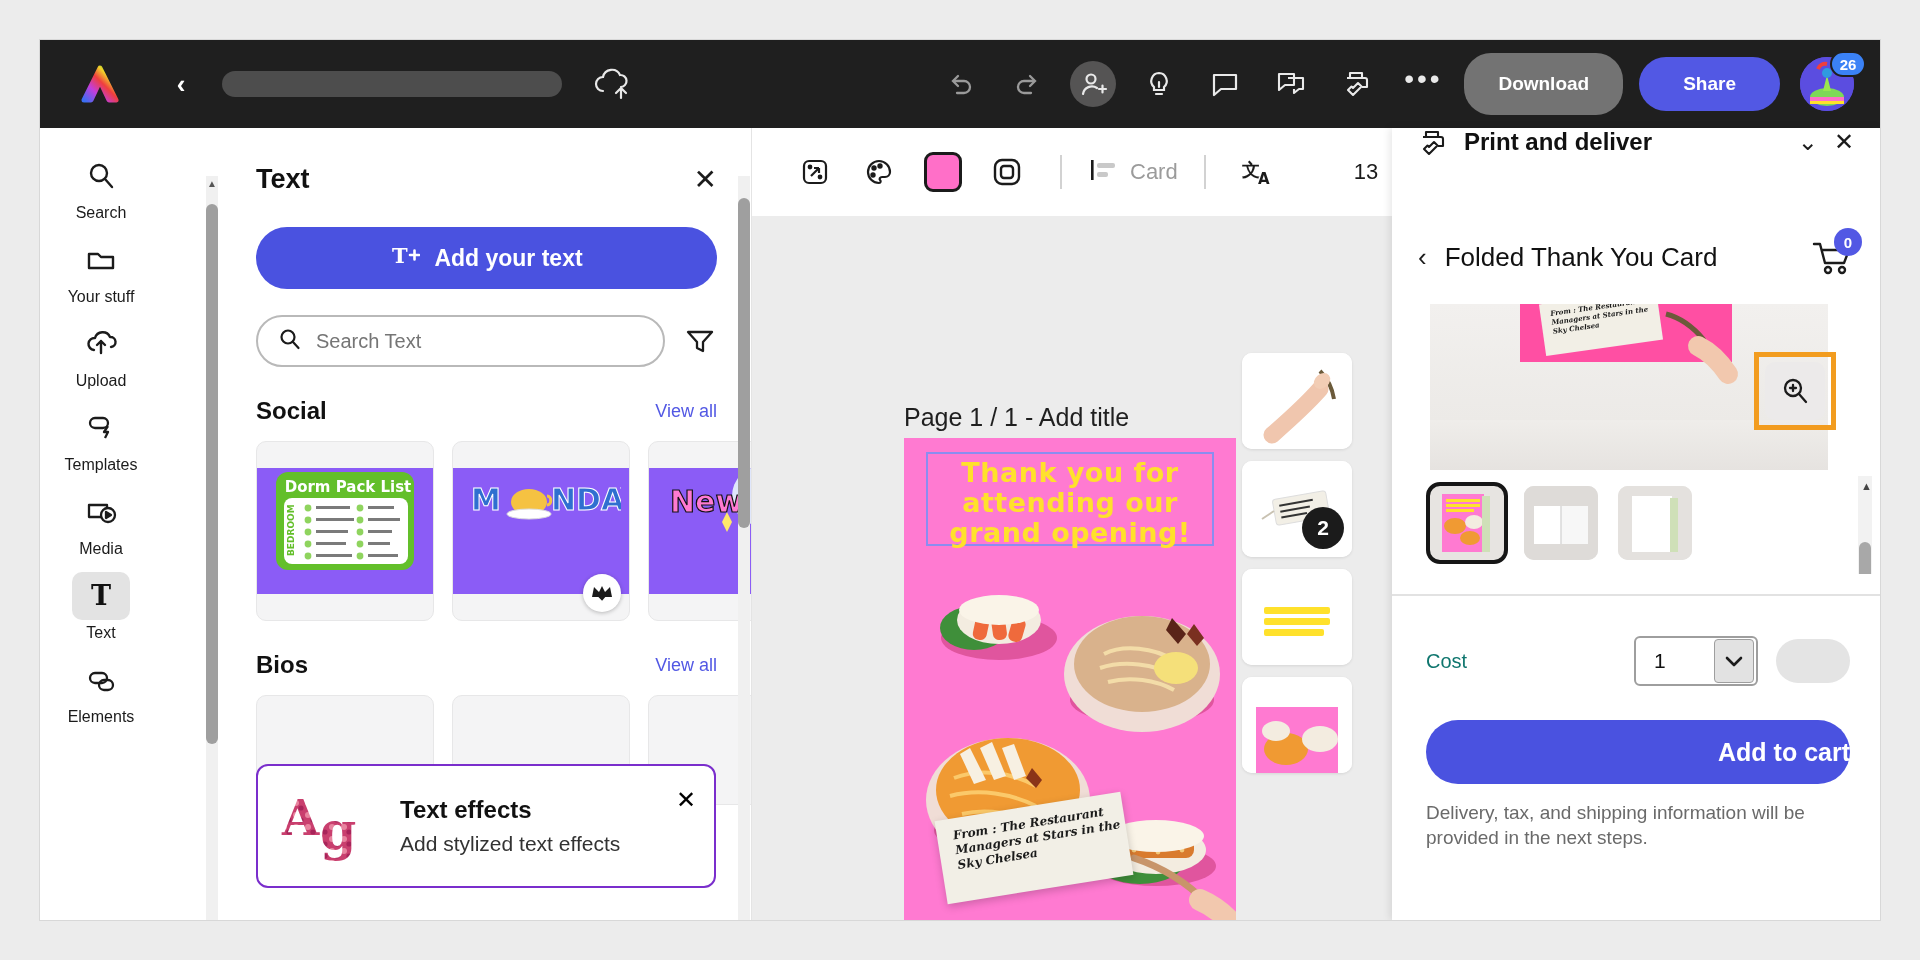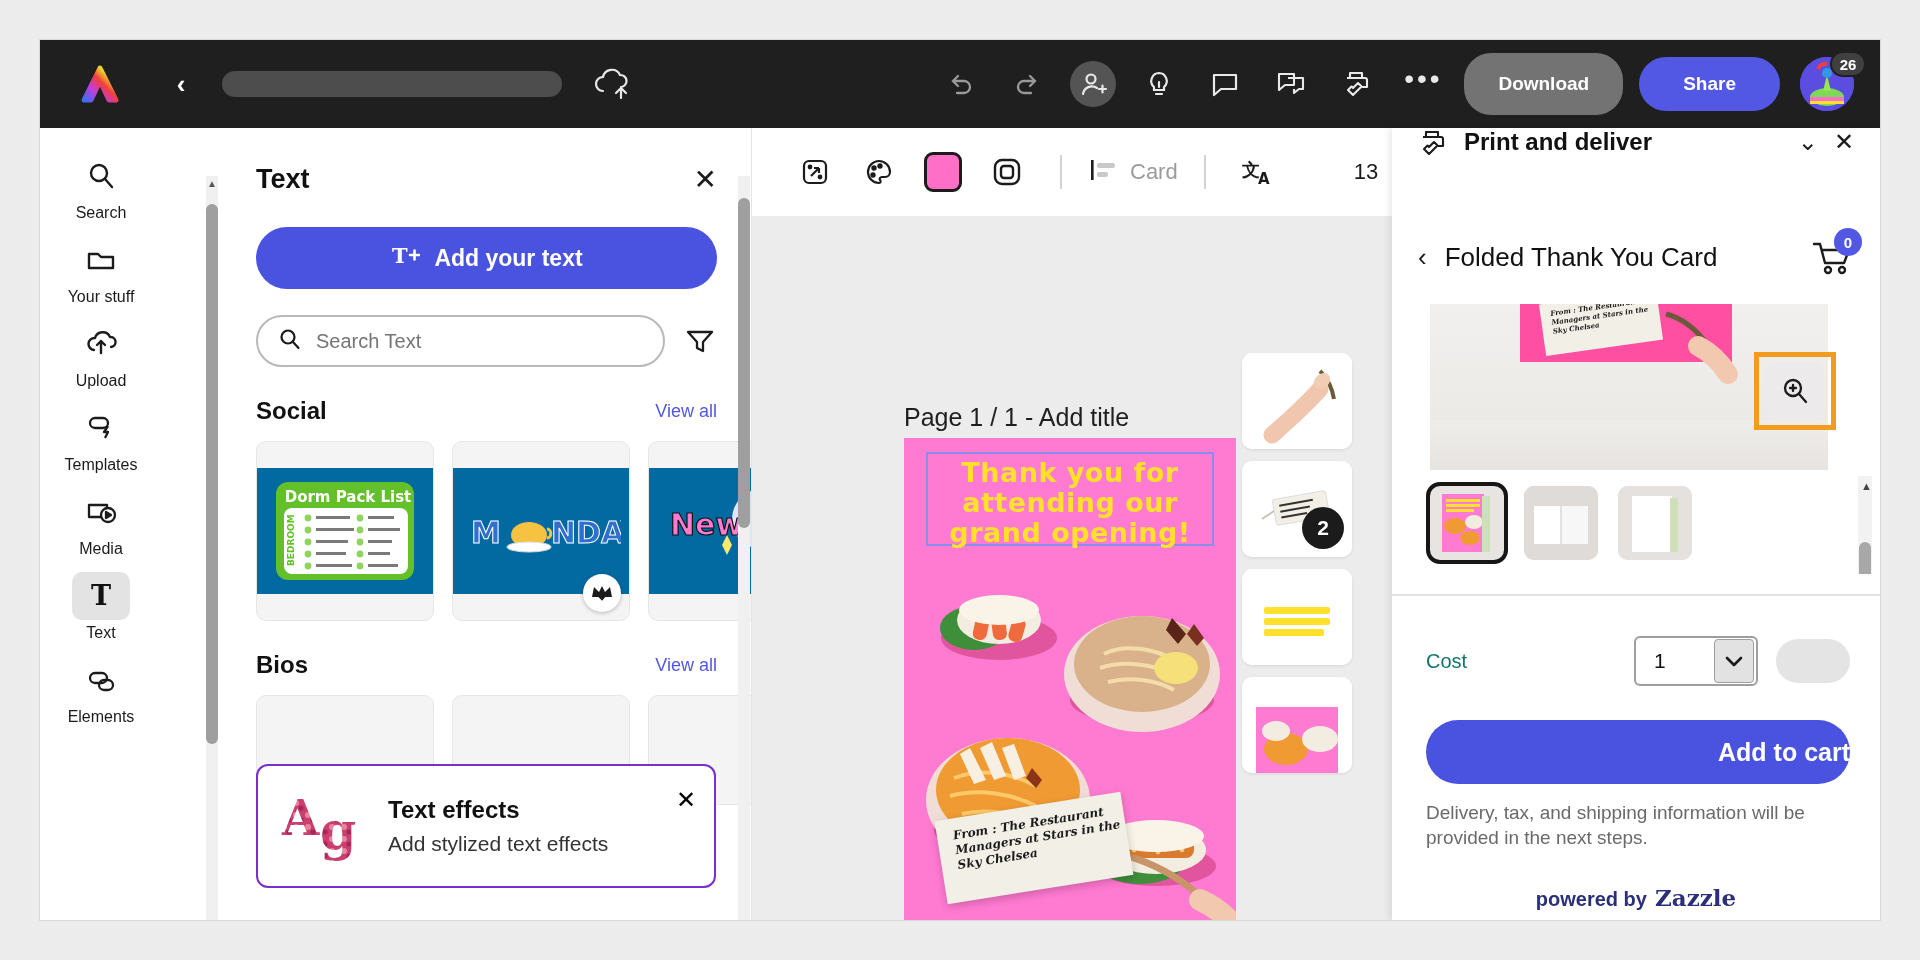--- a/index.html
+++ b/index.html
@@ -31,21 +31,21 @@
     background:#737373; color:#fff; font-size:19px; font-weight:bold;
     display:flex; align-items:center; cursor:pointer; }
   .btn-share { margin-left:16px; height:54px; padding:0 44px; border-radius:27px;
     background:#5258e4; color:#fff; font-size:19px; font-weight:bold;
     display:flex; align-items:center; cursor:pointer; }
   .avatar-wrap { margin-left:20px; margin-right:26px; position:relative;
     width:54px; height:54px; cursor:pointer; }
   .avatar { width:54px; height:54px; border-radius:50%; overflow:hidden;
     background:#5b4de0; position:relative; }
   .badge26 { position:absolute; top:-6px; right:-12px; min-width:36px; height:26px;
-    border-radius:13px; background:#404040; color:#fff; font-size:15px;
+    border-radius:13px; background:#3b82f6; color:#fff; font-size:15px;
     font-weight:bold; display:flex; align-items:center; justify-content:center;
     padding:0 6px; border:2px solid #1f1f1f; }
 
   
   .rail { position:absolute; left:0; top:88px; width:122px; height:792px;
     background:#fff; display:flex; flex-direction:column; align-items:center;
     padding-top:24px; }
   .rail-item { width:100px; margin-bottom:14px; display:flex; flex-direction:column;
     align-items:center; cursor:pointer; }
   .rail-ico { width:58px; height:48px; display:flex; align-items:center;
@@ -77,34 +77,34 @@
   .funnel { width:34px; height:34px; cursor:pointer; }
   .sec-head { margin:30px 34px 0 34px; display:flex; align-items:center;
     justify-content:space-between; }
   .sec-title { font-size:24px; font-weight:bold; color:#111; }
   .sec-link { font-size:18px; color:#5258e4; cursor:pointer; }
   .cards { margin:16px 0 0 34px; display:flex; gap:18px; }
   .card { width:178px; height:180px; background:#f4f4f5; border:1px solid #e7e7e8;
     border-radius:10px; position:relative; overflow:hidden; flex:0 0 auto;
     cursor:pointer; }
   .card .inner { position:absolute; left:0; right:0; top:26px; bottom:26px;
-    background:#0369a1; display:flex; align-items:center; justify-content:center; }
+    background:#8b5cf6; display:flex; align-items:flex-start; justify-content:center; }
   .crown { position:absolute; right:8px; bottom:8px; width:38px; height:38px;
     border-radius:50%; background:#fff; display:flex; align-items:center;
     justify-content:center; box-shadow:0 1px 4px rgba(0,0,0,.25); }
   .cards-bios { margin:16px 0 0 34px; display:flex; gap:18px; }
   .card-bio { width:178px; height:110px; background:#f4f4f5; border:1px solid #e7e7e8;
     border-top-left-radius:10px; border-top-right-radius:10px; flex:0 0 auto;
     cursor:pointer; }
   .promo { position:absolute; left:34px; top:636px; width:460px; height:124px;
     border:2px solid #7a2ecc; border-radius:12px; background:#fff;
     display:flex; align-items:center; padding:0 22px; cursor:pointer; }
   .promo-ag { width:104px; height:80px; display:flex; align-items:center;
     justify-content:center; }
-  .promo-txt { margin-left:4px; }
+  .promo-txt { margin-left:16px; }
   .promo-t1 { font-size:24px; font-weight:bold; color:#111; }
   .promo-t2 { font-size:21px; color:#333; margin-top:8px; }
   .promo-x { position:absolute; right:18px; top:20px; font-size:24px; cursor:pointer; }
   .panel-scroll { position:absolute; left:698px; top:136px; width:12px; height:768px;
     background:#f0f0f0; }
   .panel-scroll .thumb { position:absolute; left:0; top:22px; width:12px; height:330px;
     background:#9f9f9f; border-radius:6px; }
 
   
   .canvasarea { position:absolute; left:712px; top:88px; width:1128px; height:792px;
@@ -768,20 +768,16 @@
       </span>
       <span class="pricepill"></span>
     </div>
 
     <div class="addcart">
       <span>Add to cart</span>
     </div>
 
     <div class="delivnote">Delivery, tax, and shipping information will be provided in the next steps.</div>
 
-    <div class="zazzle">
-      <span class="pb">powered by</span>
-      <span>Zazzle</span>
-    </div>
 
   </div>
 
 </div>
 
 </body></html>

